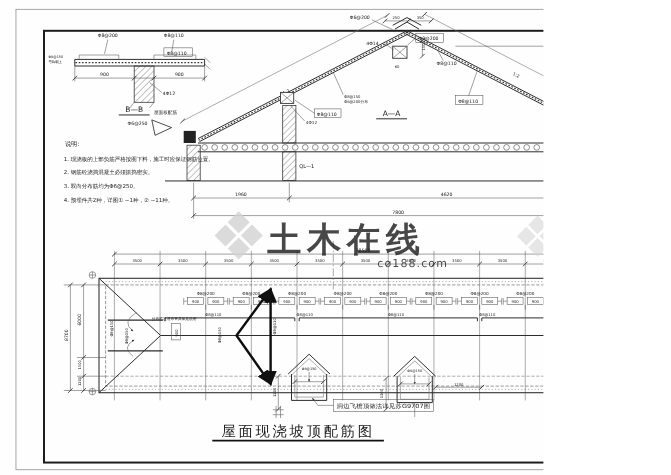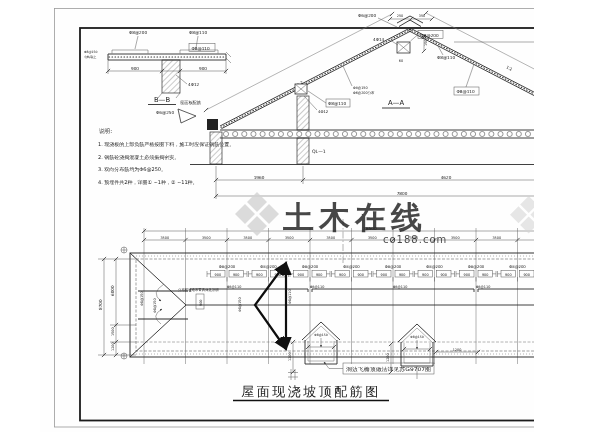--- a/index.html
+++ b/index.html
@@ -1,16 +1,16 @@
 <!DOCTYPE html>
 <html><head>
 <meta charset="utf-8">
 <style>
   html,body{margin:0;padding:0;background:#ffffff;}
-  .page{position:relative;width:494px;height:432px;background:#fefefe;overflow:hidden;margin-left:40px;}
+  .page{position:relative;width:494px;height:432px;background:#fefefe;overflow:hidden;}
   svg{display:block;}
   text{fill:#1a1a1a;font-family:"DejaVu Sans",sans-serif;}
   .t30{font-size:3.1px}.t34{font-size:3.4px}.t38{font-size:3.8px}.t42{font-size:4.2px}
   .t45{font-size:4.6px}.t5{font-size:5px}.t52{font-size:5.2px}.t55{font-size:5.6px}
   .t65{font-size:6.8px}.t13{font-size:13px;letter-spacing:2.5px}
   .mid{text-anchor:middle}
   .ln{stroke:#2a2a2a;stroke-width:.9;fill:none}
   .ln2{stroke:#2a2a2a;stroke-width:1.2;fill:none}
   .thin{stroke:#777;stroke-width:.55;fill:none}
   .dim{stroke:#555;stroke-width:.5;fill:none}

